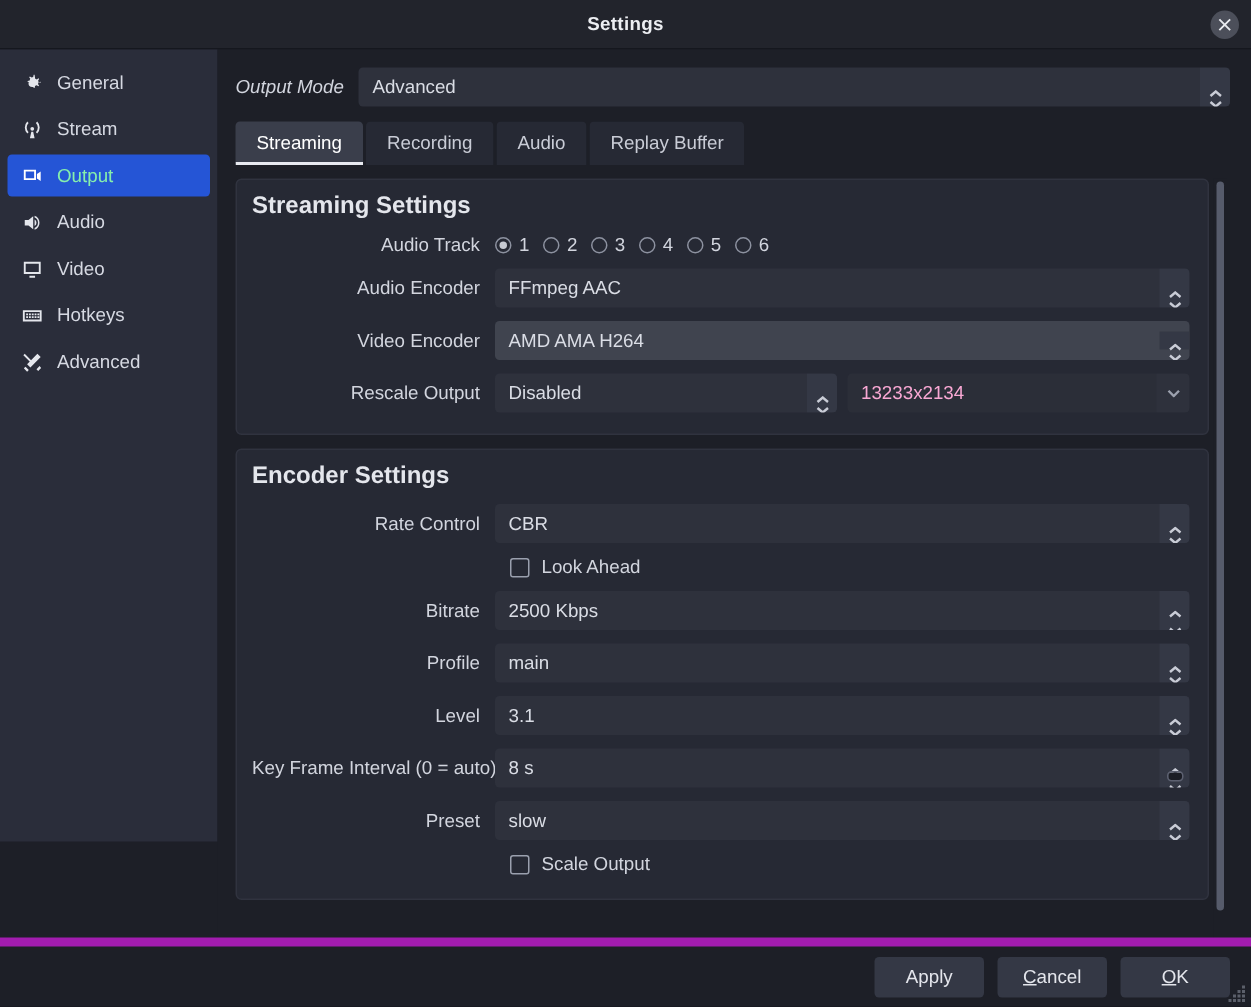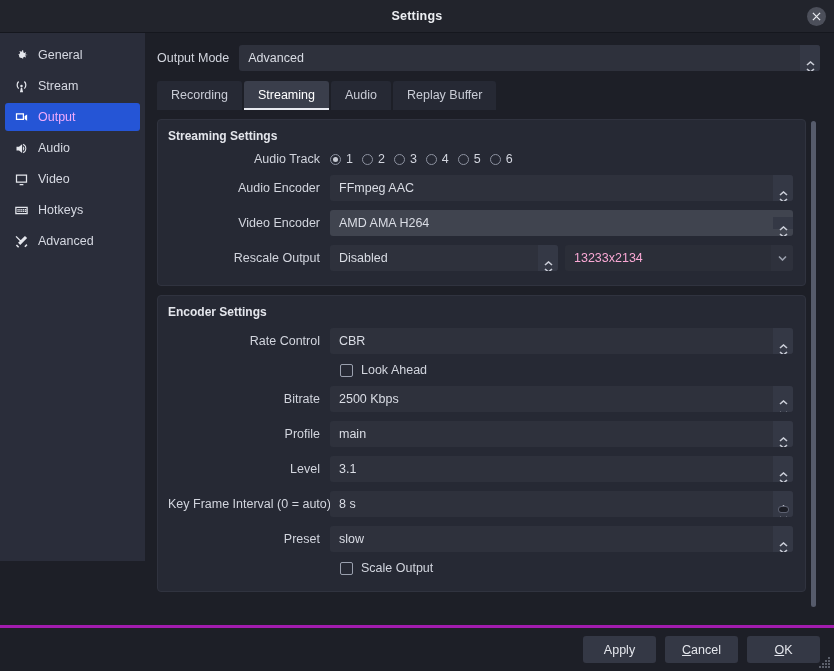--- a/index.html
+++ b/index.html
@@ -44,39 +44,39 @@
     background: #2a2d3a;
     padding: 8px 5px 0 5px;
     height: 528px;
   }
   .side-item {
     display: flex; align-items: center; gap: 9px;
     height: 28px; padding: 0 8px; margin-bottom: 3px;
     border-radius: 3px; cursor: pointer;
     color: #d6d9e2; font-size: 12.5px; white-space: nowrap;
   }
-  .side-item.selected { background: #2555d6; color: #f0abfc; }
+  .side-item.selected { background: #2555d6; color: #86efac; }
   .side-icon { width: 16px; height: 16px; flex: 0 0 16px;
     display: flex; align-items: center; justify-content: center; }
   .side-icon svg { width: 15px; height: 15px; fill: #e4e6ec; }
   .side-item.selected .side-icon svg { fill: #ffffff; }
 
   
   .content {
     flex: 1 1 auto; min-width: 0;
     background: #1d1f27;
     padding: 10px 14px 0 12px;
     display: flex; flex-direction: column;
   }
 
   .outputmode-row {
     display: flex; align-items: center; gap: 10px;
     height: 26px; margin: 2px 0 10px 0;
   }
-  .outputmode-label { font-size: 12.5px; color: #d2d5de; }
+  .outputmode-label { font-size: 12.5px; color: #d2d5de; font-style: italic; }
 
   
   .field {
     display: flex; align-items: stretch;
     background: #2e313c; border-radius: 3px; height: 26px;
     overflow: hidden; cursor: pointer;
   }
   .field.hoverlit { background: #40444f; align-items: center; }
   .field.disabled { background: #2b2e38; cursor: default; }
   .field-text {
@@ -119,21 +119,21 @@
   }
   .scrollbar-thumb {
     position: absolute; left: 2px; top: 2px; width: 5px; height: 96%;
     background: #565b6b; border-radius: 3px; cursor: pointer;
   }
 
   .group {
     background: #262934; border: 1px solid #30333f; border-radius: 4px;
     padding: 9px 12px 12px 10px; margin-bottom: 9px;
   }
-  .group-title { font-size: 12px; font-weight: bold; color: #e4e6ec; margin-bottom: 9px; }
+  .group-title { font-size: 16px; font-weight: bold; color: #e4e6ec; margin-bottom: 9px; }
 
   .form-row { display: flex; align-items: center; margin-bottom: 9px; }
   .form-row:last-child { margin-bottom: 2px; }
   .form-label {
     width: 162px; flex: 0 0 162px; text-align: right; padding-right: 10px;
     font-size: 12.5px; color: #d2d5de; white-space: nowrap;
   }
   .form-ctl { flex: 1 1 auto; min-width: 0; display: flex; align-items: center; gap: 7px; }
 
   
@@ -155,21 +155,21 @@
   .chk { display: flex; align-items: center; gap: 8px; cursor: pointer; padding-left: 10px; }
   .chk .box {
     width: 13px; height: 13px; border: 1px solid #9aa0ae;
     border-radius: 2px; background: transparent;
   }
   .chk .cl { font-size: 12.5px; color: #d2d5de; }
 
   
   .footer {
     flex: 0 0 46px; height: 46px; background: #1d1f27;
-    border-top: 3px solid #a21caf;
+    border-top: 6px solid #a21caf;
     display: flex; align-items: center; justify-content: flex-end;
     gap: 9px; padding: 0 14px 0 0; position: relative;
   }
   .btn {
     min-width: 73px; height: 27px; padding: 0 14px;
     background: #343845; color: #e4e6ec; font-size: 12.5px;
     border: none; border-radius: 3px; cursor: pointer;
     font-family: "Liberation Sans", sans-serif;
   }
   .btn u { text-decoration: underline; }
@@ -272,22 +272,22 @@
                   <path d="M1 4 L4.5 1 L8 4"></path>
                 </svg></span>
             <span class="ar"><svg viewBox="0 0 9 5">
                   <path d="M1 1 L4.5 4 L8 1"></path>
                 </svg></span>
           </span>
         </div>
       </div>
 
       <div class="tabs">
+        <div class="tab active">Streaming</div>
         <div class="tab">Recording</div>
-        <div class="tab active">Streaming</div>
         <div class="tab">Audio</div>
         <div class="tab">Replay Buffer</div>
       </div>
 
       <div class="scrollarea">
 
         <div class="scrollbar-track">
           <div class="scrollbar-thumb"></div>
         </div>
 

